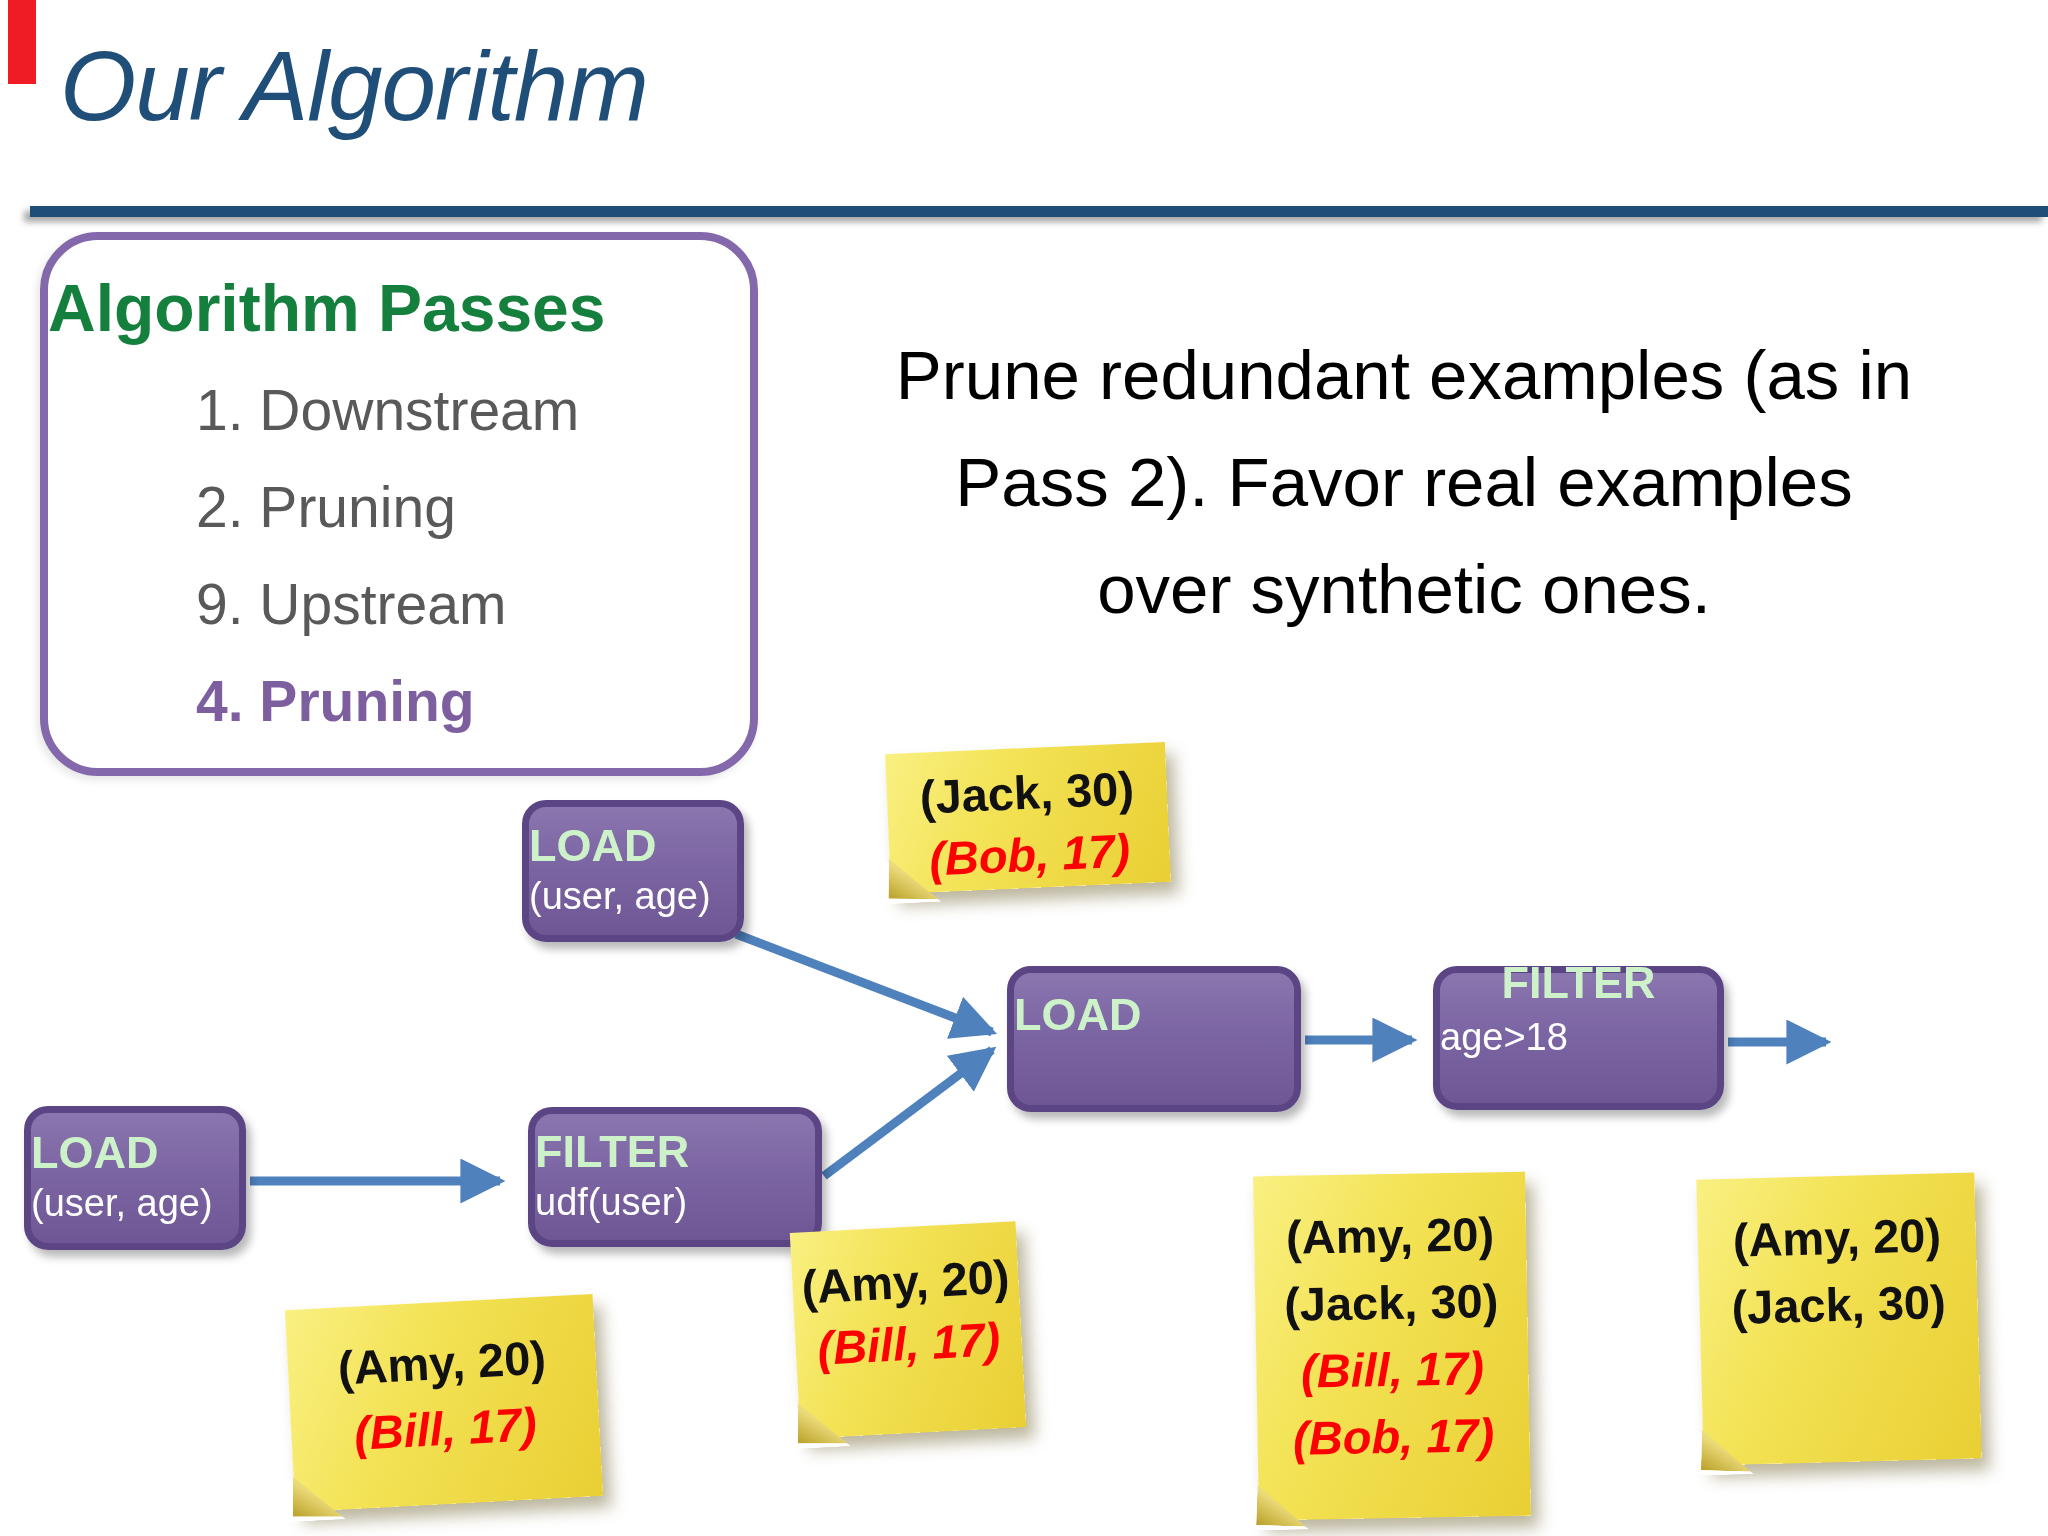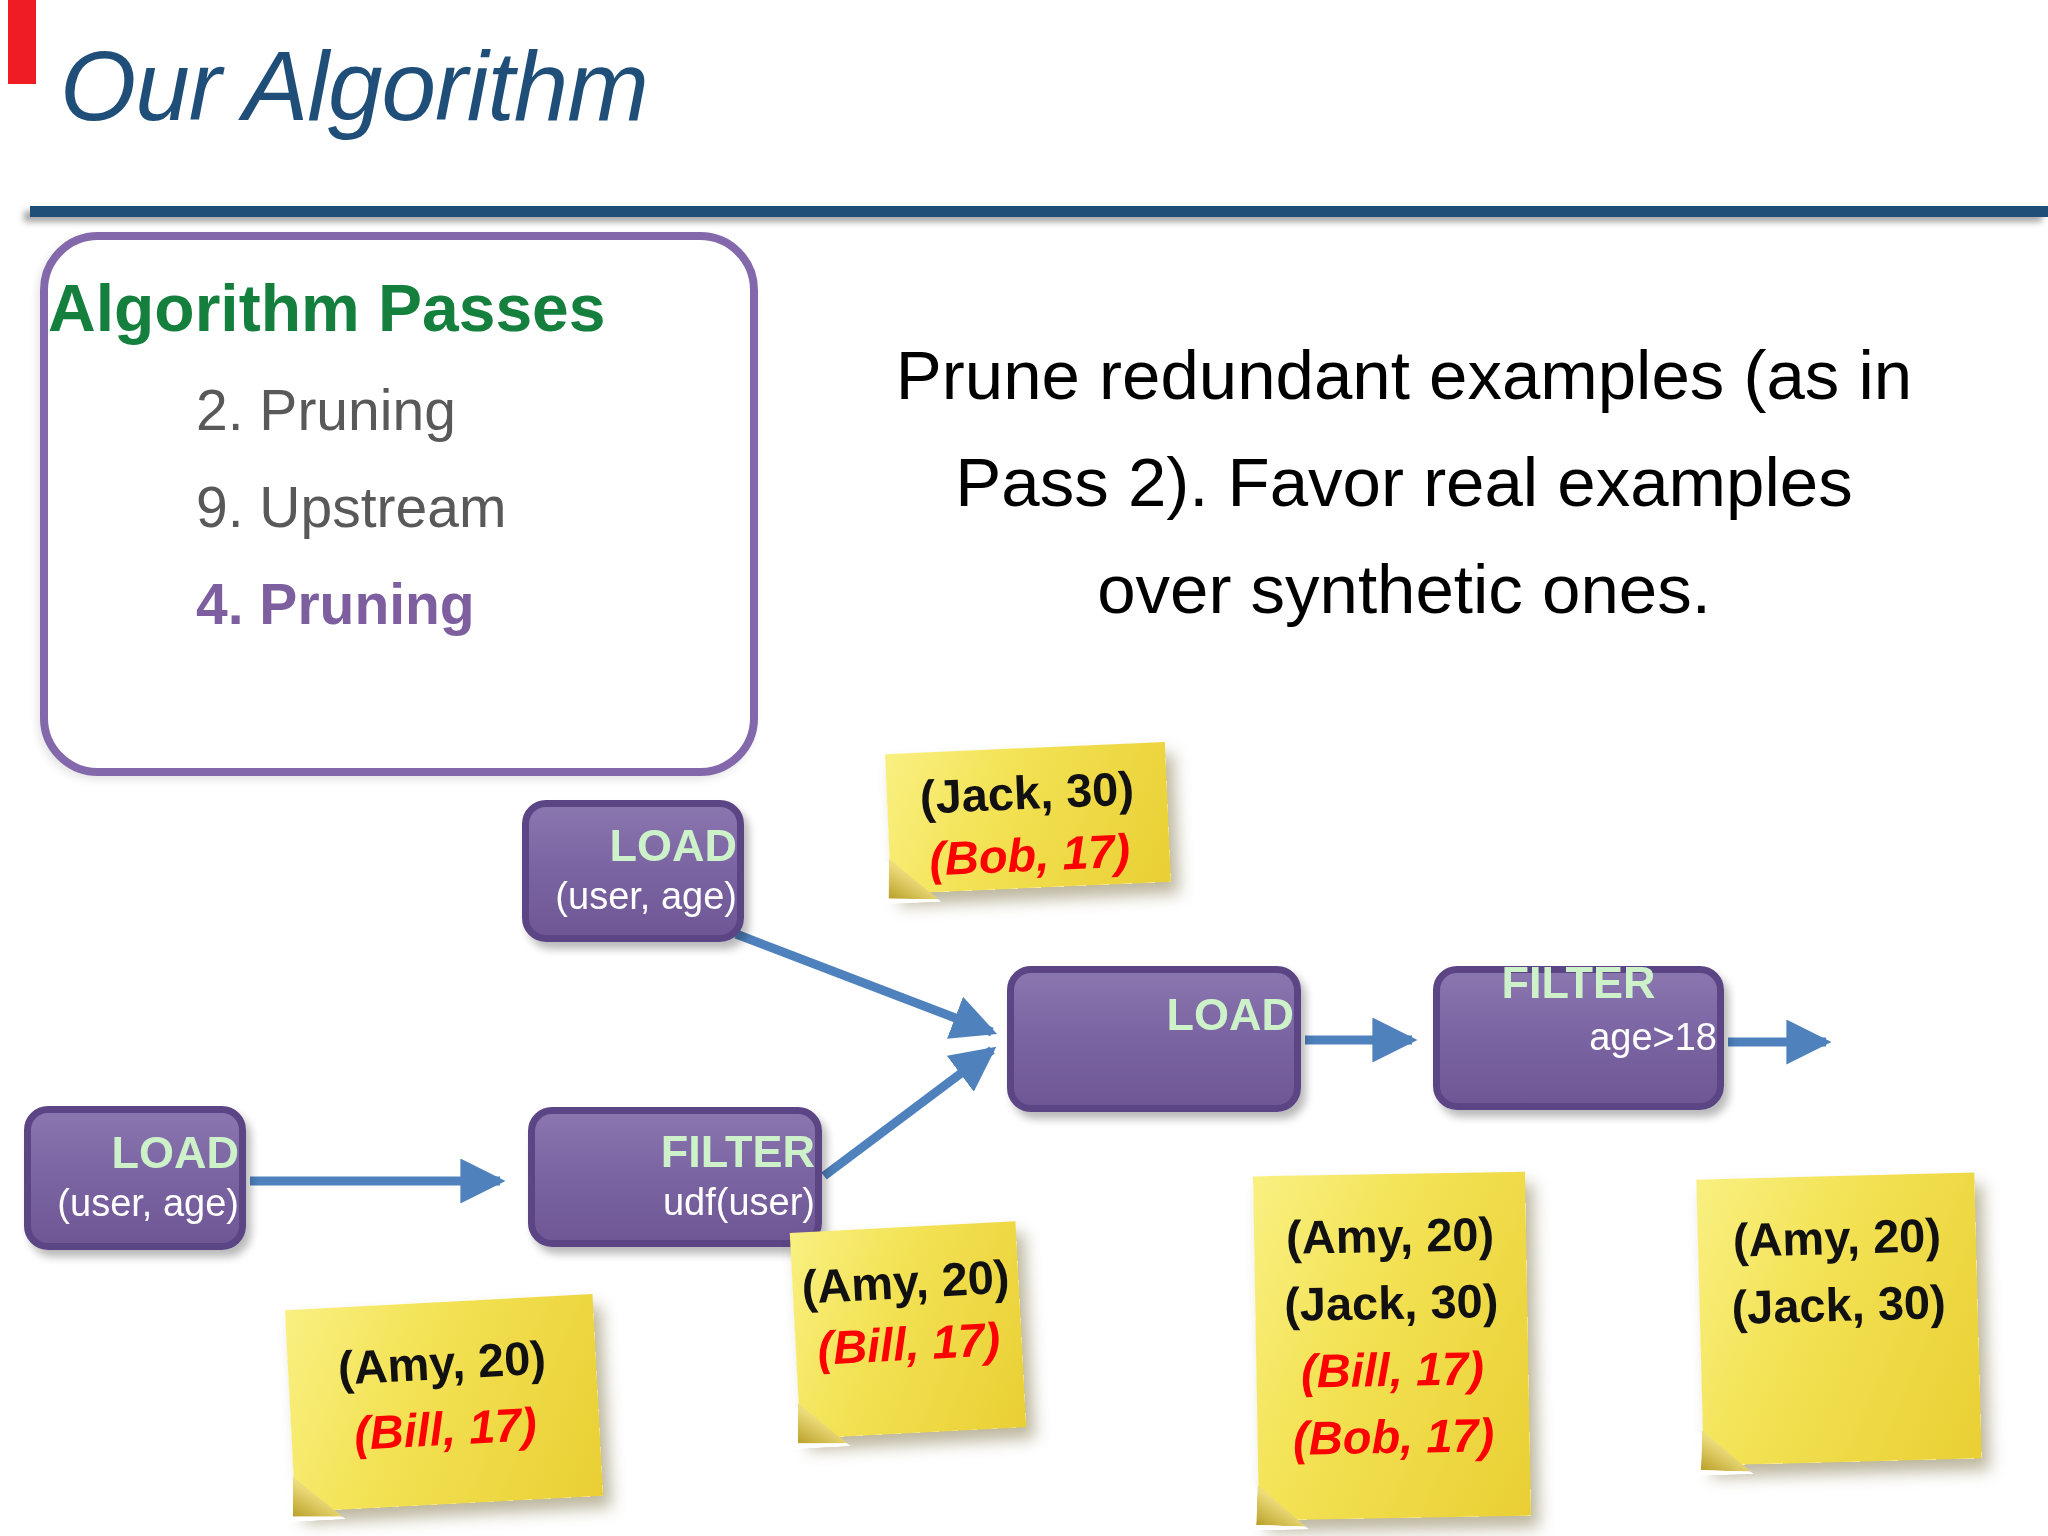--- a/index.html
+++ b/index.html
@@ -25,21 +25,21 @@
   .passes-item.active { color:#7D5FA0; font-weight:bold; }
 
   
   .callout { position:absolute; left:760px; top:322px; width:1288px; text-align:center;
              font-size:69px; line-height:107px; color:#000; }
 
   
   .op { position:absolute; box-sizing:border-box; border:7px solid #5B4584; border-radius:24px;
         background:linear-gradient(180deg,#8A76AF 0%, #7C65A3 45%, #6F5796 100%);
         box-shadow:5px 7px 9px rgba(0,0,0,.28);
-        display:flex; flex-direction:column; align-items:flex-end; justify-content:center; }
+        display:flex; flex-direction:column; align-items:flex-start; justify-content:center; }
   .op-title { font-weight:bold; font-size:45px; color:#CDF2C9; line-height:1.15; }
   .op-sub   { font-size:38px; color:#ffffff; line-height:1.3; }
   #op-load-top    { left:522px;  top:800px;  width:222px; height:142px; }
   #op-load-bottom { left:24px;   top:1106px; width:222px; height:144px; }
   #op-filter-udf  { left:528px;  top:1107px; width:294px; height:140px; }
   #op-union       { left:1007px; top:966px;  width:294px; height:146px; justify-content:flex-start; padding-top:16px; }
   #op-filter-age  { left:1433px; top:966px;  width:291px; height:144px; }
   #op-filter-age .op-title { position:absolute; top:-16px; left:0; right:0; text-align:center; }
 
   
@@ -67,20 +67,21 @@
 <div class="slide">
 
   <div class="red-bar"></div>
 
   <div class="title">Our Algorithm</div>
   <div class="rule"></div>
 
   <div class="passes">
     <div class="passes-heading">Algorithm Passes</div>
     <div class="passes-list">
+      <div class="passes-item">1. Downstream</div>
       <div class="passes-item">2. Pruning</div>
       <div class="passes-item">9. Upstream</div>
       <div class="passes-item active">4. Pruning</div>
     </div>
   </div>
 
   <div class="callout">
     <div>Prune redundant examples (as in</div>
     <div>Pass 2). Favor real examples</div>
     <div>over synthetic ones.</div>

